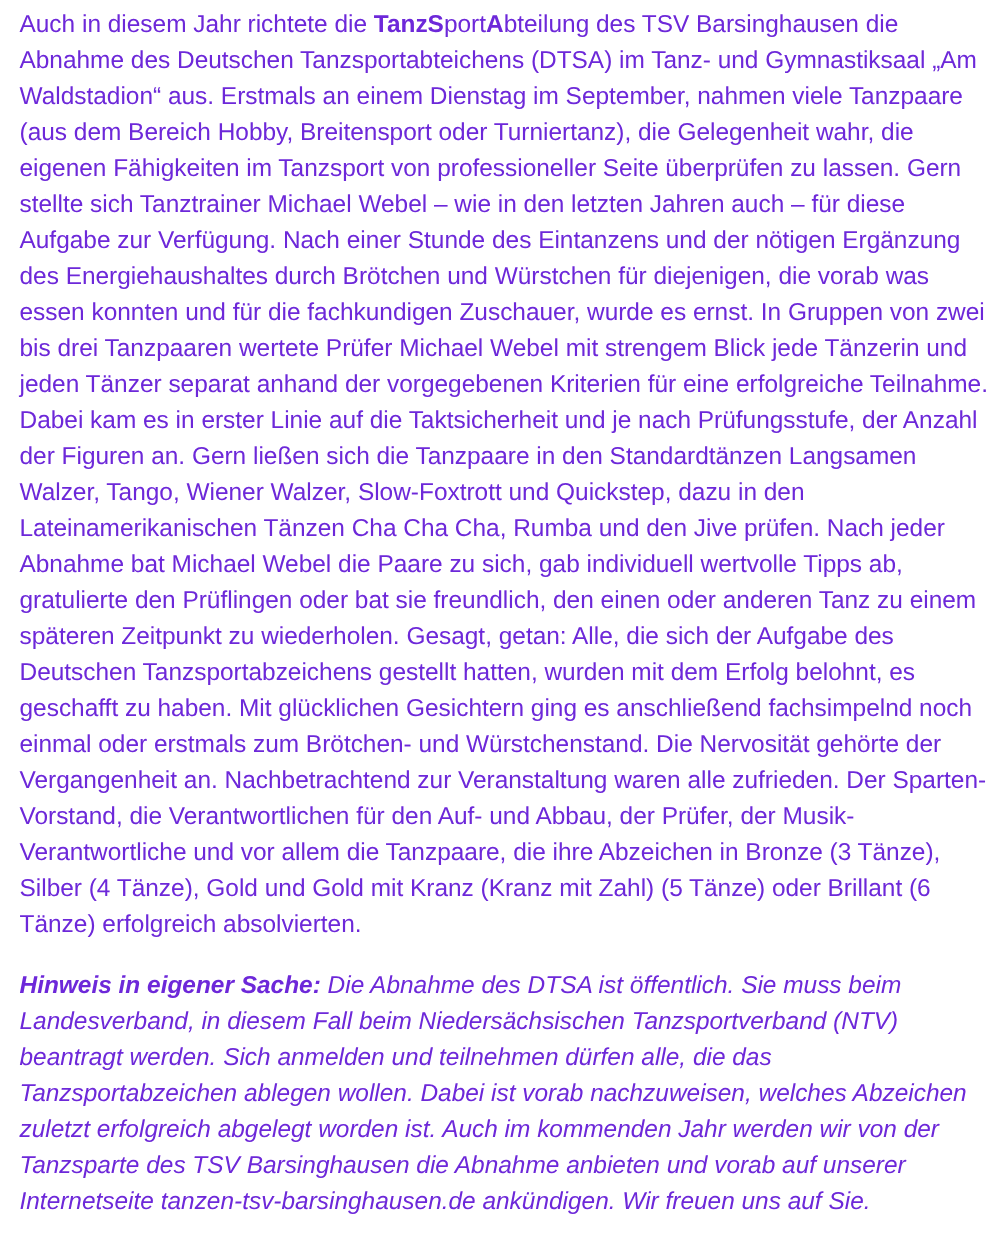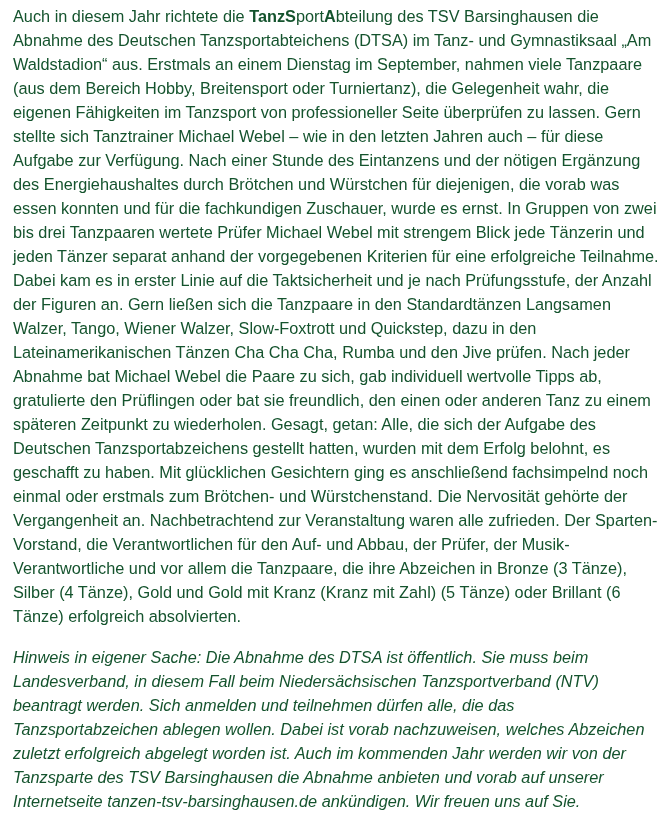--- a/index.html
+++ b/index.html
@@ -12,30 +12,30 @@
     height: 822px;
     overflow: hidden;
   }
   .article {
     box-sizing: border-box;
     width: 665px;
     padding: 4px 6px 0 13px;
     font-family: "Liberation Sans", "DejaVu Sans", sans-serif;
     font-size: 16.3px;
     line-height: 24px;
-    color: #14532d;
+    color: #6d28d9;
     text-align: left;
   }
   .article p {
     margin: 0 0 17px 0;
     padding: 0;
   }
   .b { font-weight: bold; }
   .notice { font-style: italic; }
-  .notice .label { font-weight: normal; }
+  .notice .label { font-weight: bold; }
 </style>
 </head>
 <body>
 
 <article class="article">
   <p><span>Auch in diesem Jahr richtete die </span><span class="b">TanzS</span><span>port</span><span class="b">A</span><span>bteilung</span><span> des TSV Barsinghausen die Abnahme des Deutschen Tanzsportabteichens (DTSA) im Tanz- und Gymnastiksaal „Am Waldstadion“ aus. Erstmals an einem Dienstag im September, nahmen viele Tanzpaare (aus dem Bereich Hobby, Breitensport oder Turniertanz), die Gelegenheit wahr, die eigenen Fähigkeiten im Tanzsport von professioneller Seite überprüfen zu lassen. Gern stellte sich Tanztrainer Michael Webel – wie in den letzten Jahren auch – für diese Aufgabe zur Verfügung. Nach einer Stunde des Eintanzens und der nötigen Ergänzung des Energiehaushaltes durch Brötchen und Würstchen für diejenigen, die vorab was essen konnten und für die fachkundigen Zuschauer, wurde es ernst. In Gruppen von zwei bis drei Tanzpaaren wertete Prüfer Michael Webel mit strengem Blick jede Tänzerin und jeden Tänzer separat anhand der vorgegebenen Kriterien für eine erfolgreiche Teilnahme. Dabei kam es in erster Linie auf die Taktsicherheit und je nach Prüfungsstufe, der Anzahl der Figuren an. Gern ließen sich die Tanzpaare in den Standardtänzen Langsamen Walzer, Tango, Wiener Walzer, Slow-Foxtrott und Quickstep, dazu in den Lateinamerikanischen Tänzen Cha Cha Cha, Rumba und den Jive prüfen. Nach jeder Abnahme bat Michael Webel die Paare zu sich, gab individuell wertvolle Tipps ab, gratulierte den Prüflingen oder bat sie freundlich, den einen oder anderen Tanz zu einem späteren Zeitpunkt zu wiederholen. Gesagt, getan: Alle, die sich der Aufgabe des Deutschen Tanzsportabzeichens gestellt hatten, wurden mit dem Erfolg belohnt, es geschafft zu haben. Mit glücklichen Gesichtern ging es anschließend fachsimpelnd noch einmal oder erstmals zum Brötchen- und Würstchenstand. Die Nervosität gehörte der Vergangenheit an. Nachbetrachtend zur Veranstaltung waren alle zufrieden. Der Sparten-Vorstand, die Verantwortlichen für den Auf- und Abbau, der Prüfer, der Musik-Verantwortliche und vor allem die Tanzpaare, die ihre Abzeichen in Bronze (3 Tänze), Silber (4 Tänze), Gold und Gold mit Kranz (Kranz mit Zahl) (5 Tänze) oder Brillant (6 Tänze) erfolgreich absolvierten.</span></p>
   <p class="notice"><span class="label">Hinweis in eigener Sache:</span><span> Die Abnahme des DTSA ist öffentlich. Sie muss beim Landesverband, in diesem Fall beim Niedersächsischen Tanzsportverband (NTV) beantragt werden. Sich anmelden und teilnehmen dürfen alle, die das Tanzsportabzeichen ablegen wollen. Dabei ist vorab nachzuweisen, welches Abzeichen zuletzt erfolgreich abgelegt worden ist. Auch im kommenden Jahr werden wir von der Tanzsparte des TSV Barsinghausen die Abnahme anbieten und vorab auf unserer Internetseite tanzen-tsv-barsinghausen.de ankündigen. Wir freuen uns auf Sie.</span></p>
 </article>
 
 </body></html>

